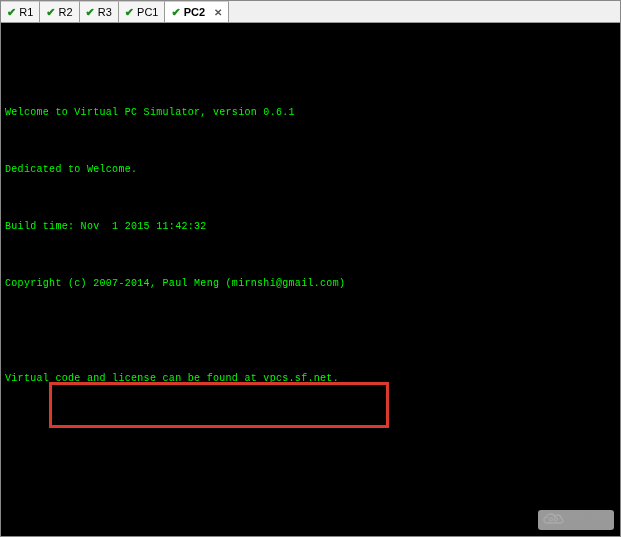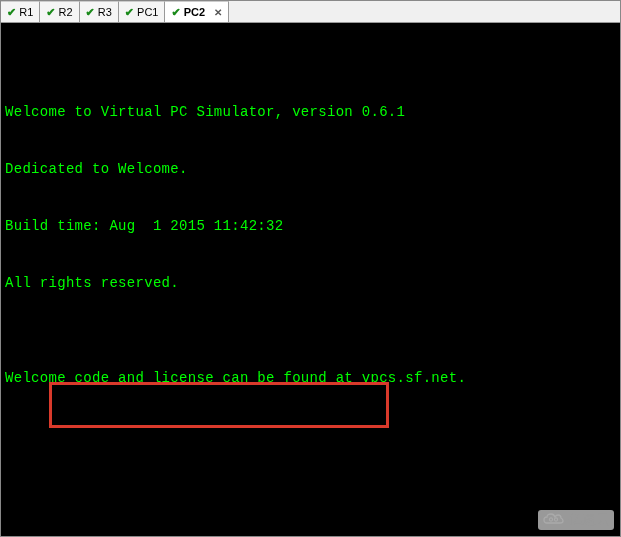--- a/index.html
+++ b/index.html
@@ -44,21 +44,21 @@
     }
     .close-icon {
       margin-left: 6px;
       color: #555;
       font-size: 10px;
     }
     .terminal {
       background: #000;
       color: #00ff00;
       font-family: "Courier New", monospace;
-      font-size: 14px;
+      font-size: 10px;
       line-height: 19px;
       padding: 4px 4px;
       height: calc(100% - 22px);
       white-space: pre;
       overflow: hidden;
       position: relative;
       letter-spacing: 0.3px;
     }
     .terminal-line {
       white-space: pre;
@@ -113,24 +113,24 @@
     <span class="check-icon">✔</span>
     <span>PC2</span>
     <span class="close-icon">✕</span>
   </div>
 </div>
 
 <div class="terminal">
   <div class="terminal-line"></div>
   <div class="terminal-line">Welcome to Virtual PC Simulator, version 0.6.1</div>
   <div class="terminal-line">Dedicated to Welcome.</div>
-  <div class="terminal-line">Build time: Aug  1 2015 11:42:32</div>
-  <div class="terminal-line">All rights reserved.</div>
+  <div class="terminal-line">Build time: Nov  1 2015 11:42:32</div>
+  <div class="terminal-line">Copyright (c) 2007-2014, Paul Meng (mirnshi@gmail.com)</div>
   <div class="terminal-line"></div>
-  <div class="terminal-line">Welcome code and license can be found at vpcs.sf.net.</div>
+  <div class="terminal-line">Virtual code and license can be found at vpcs.sf.net.</div>
   
   <div class="terminal-line"></div>
   
   <div class="terminal-line"></div>
   
   <div class="terminal-line"></div>
   <div class="terminal-line"></div>
   
   
   

